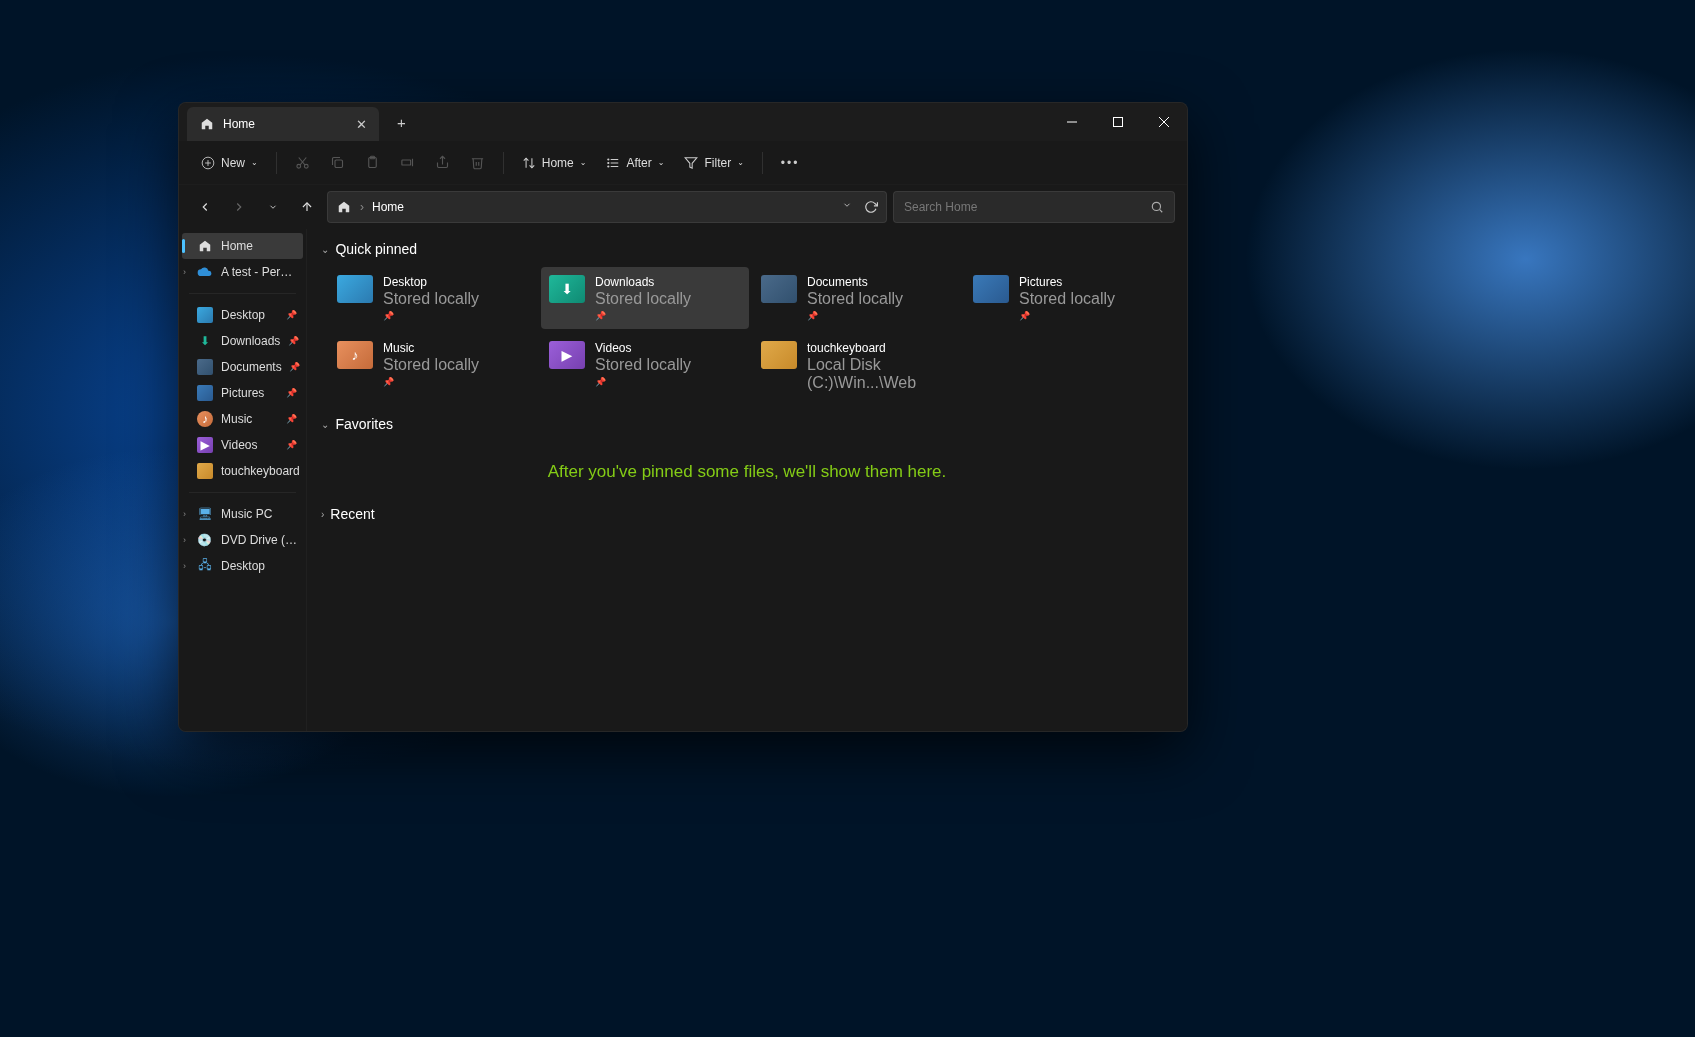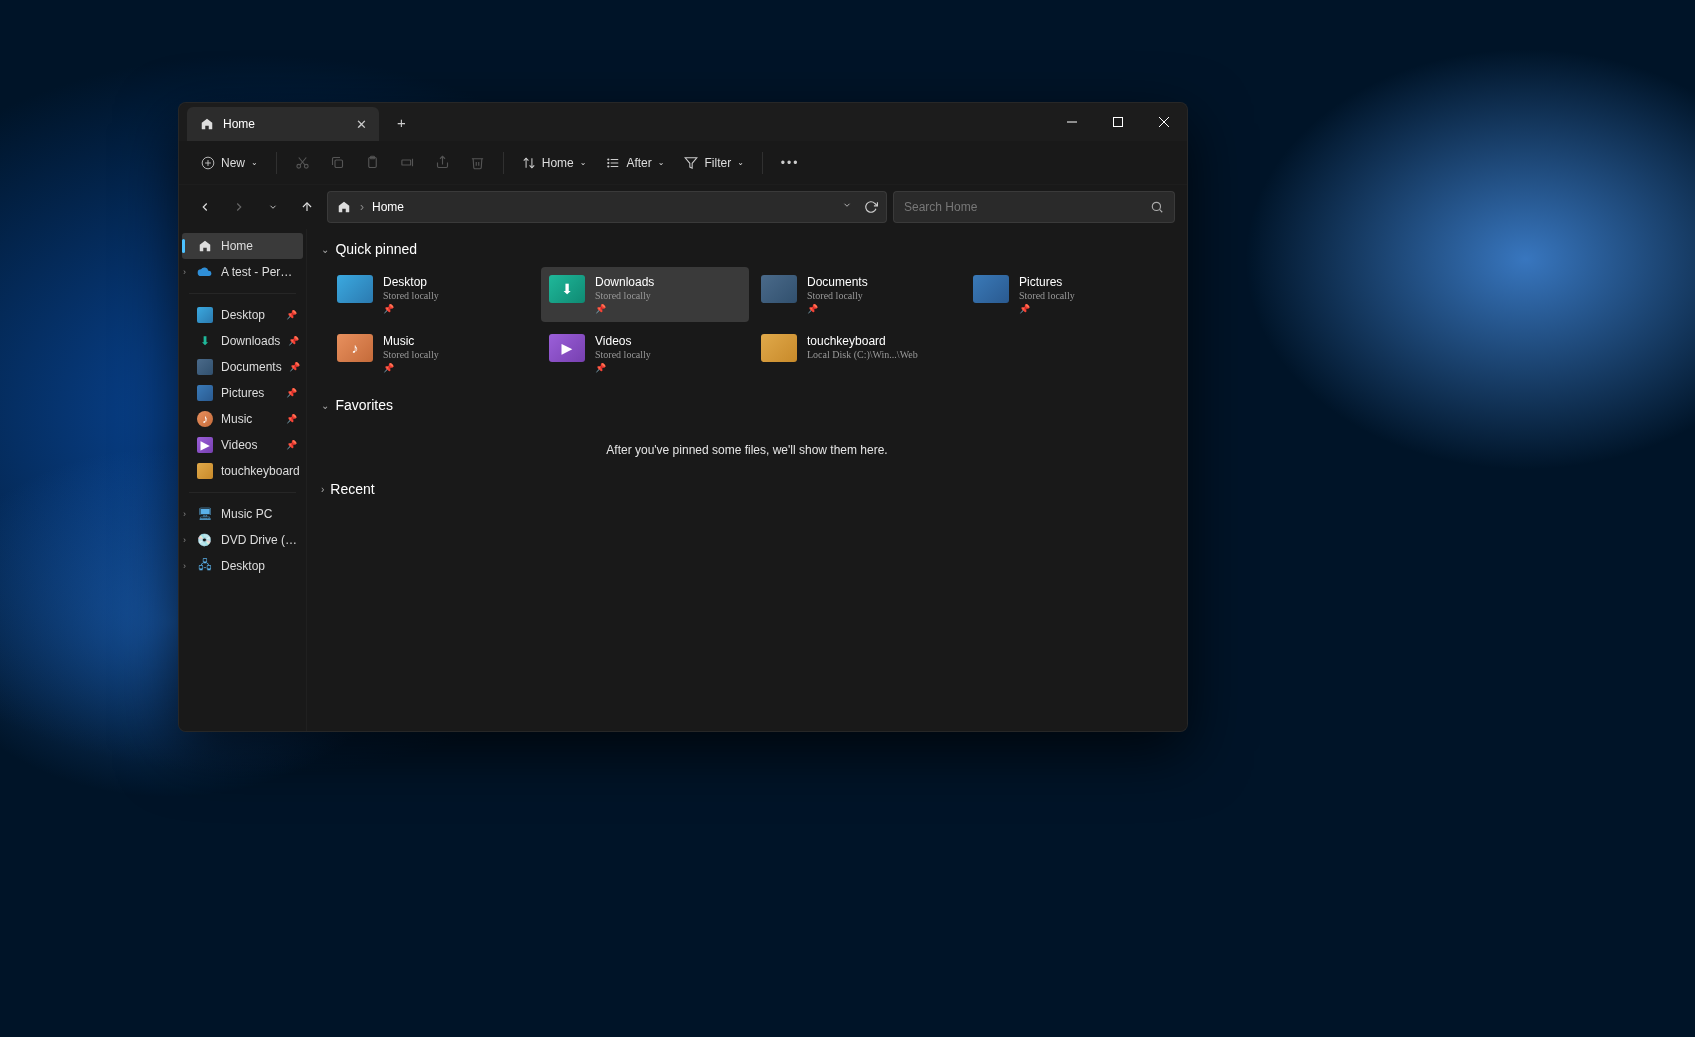--- a/index.html
+++ b/index.html
@@ -142,23 +142,23 @@
 .si-icon { width: 16px; height: 16px; display: inline-flex; align-items: center; justify-content: center; font-size: 12px; flex-shrink: 0; }
 .content { flex: 1; background: #191919; overflow-y: auto; padding: 8px 14px; }
 .section-head { display: flex; align-items: center; gap: 6px; color: #fff; font-size: 14px; padding: 4px 0 10px; cursor: pointer; }
 .section-head .chev { color: #aaa; font-size: 10px; }
 .qa-grid { display: grid; grid-template-columns: repeat(4, 1fr); gap: 4px; margin-bottom: 12px; margin-left: 8px; }
 .qa-item { display: flex; align-items: flex-start; gap: 10px; padding: 8px; border-radius: 4px; cursor: pointer; }
 .qa-item.hover { background: #3a3a3a; }
 .qa-icon { width: 36px; height: 28px; border-radius: 3px; flex-shrink: 0; display:flex; align-items:center; justify-content:center; font-size:14px; }
 .qa-text { display: flex; flex-direction: column; gap: 1px; }
 .qa-name { color: #fff; font-size: 12px; }
-.qa-sub { color: #999; font-size: 10px; font-family: Liberation Serif, serif; }
+.qa-sub { color: #999; font-size: 16px; }
 .qa-pin { color: #666; font-size: 9px; margin-top: 2px; }
-.empty-msg { text-align: center; color: #e5e5e5; font-size: 12px; padding: 20px 0; }
+.empty-msg { text-align: center; color: #84cc16; font-size: 17px; padding: 20px 0; }
 .statusbar {
   height: 24px;
   background: #1c1c1c;
   border-top: 1px solid rgba(255,255,255,0.04);
   display: flex;
   align-items: center;
   padding: 0 12px;
   color: #ccc;
   font-size: 11px;
 }

